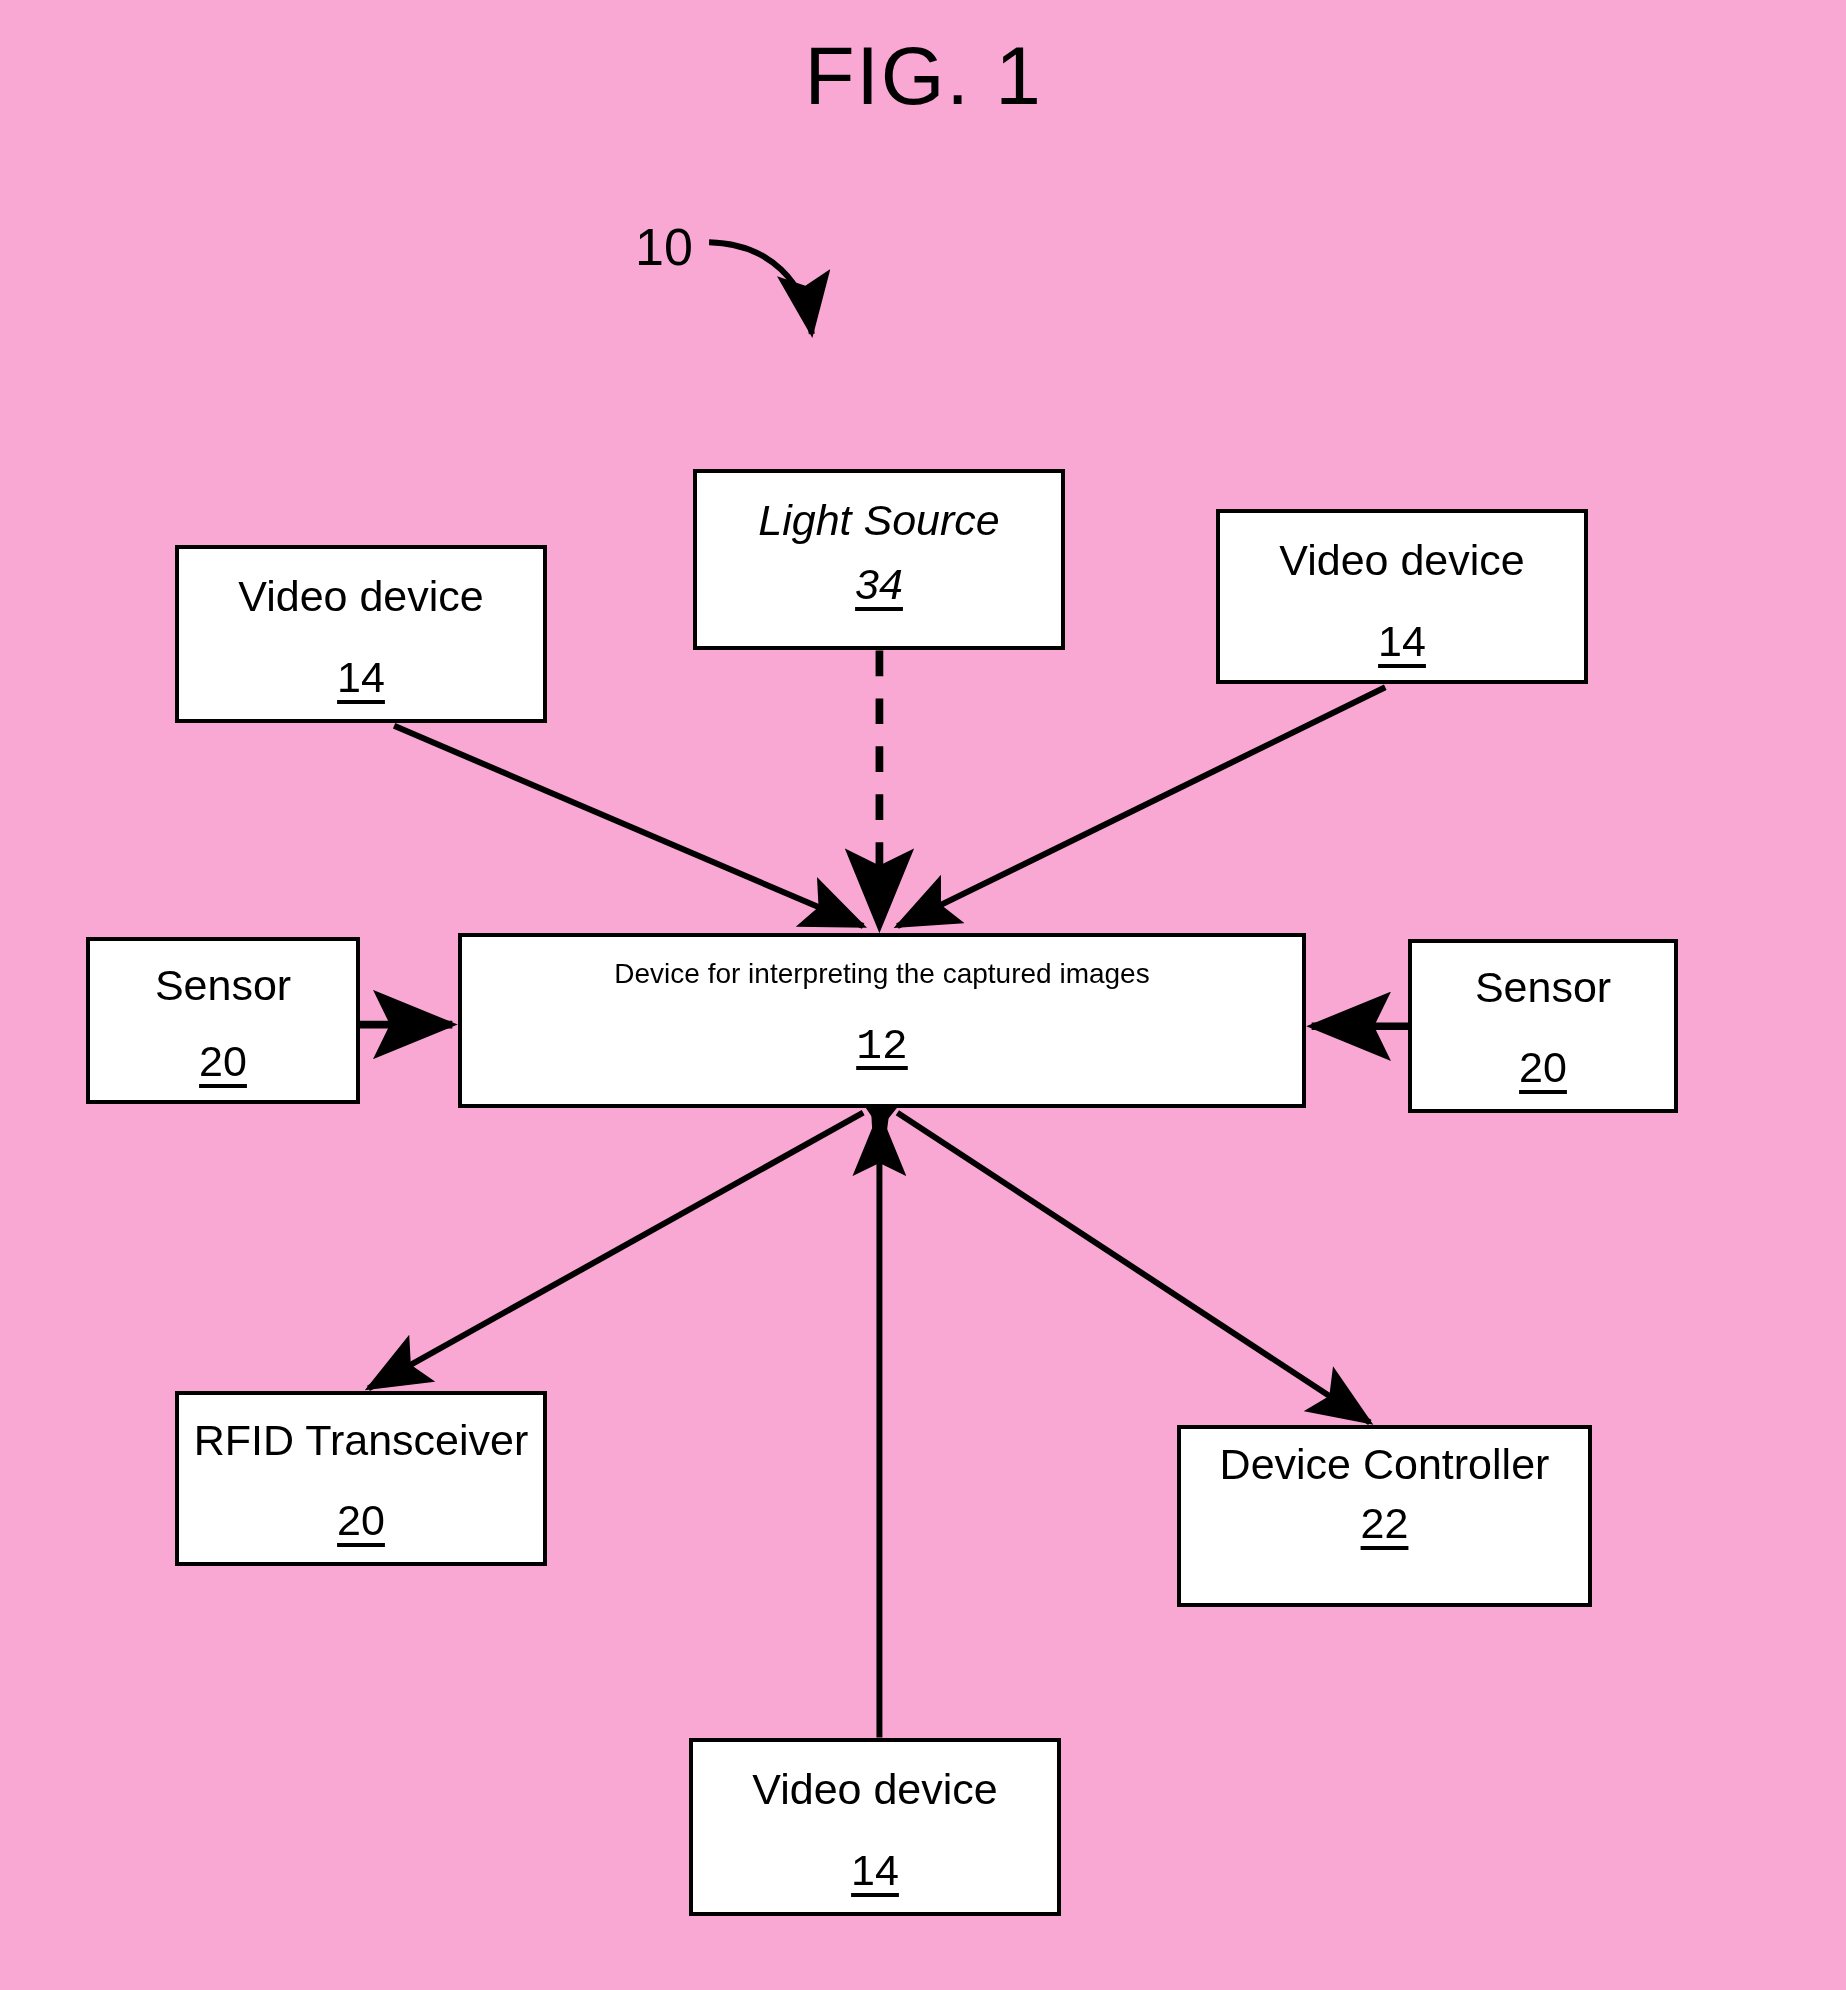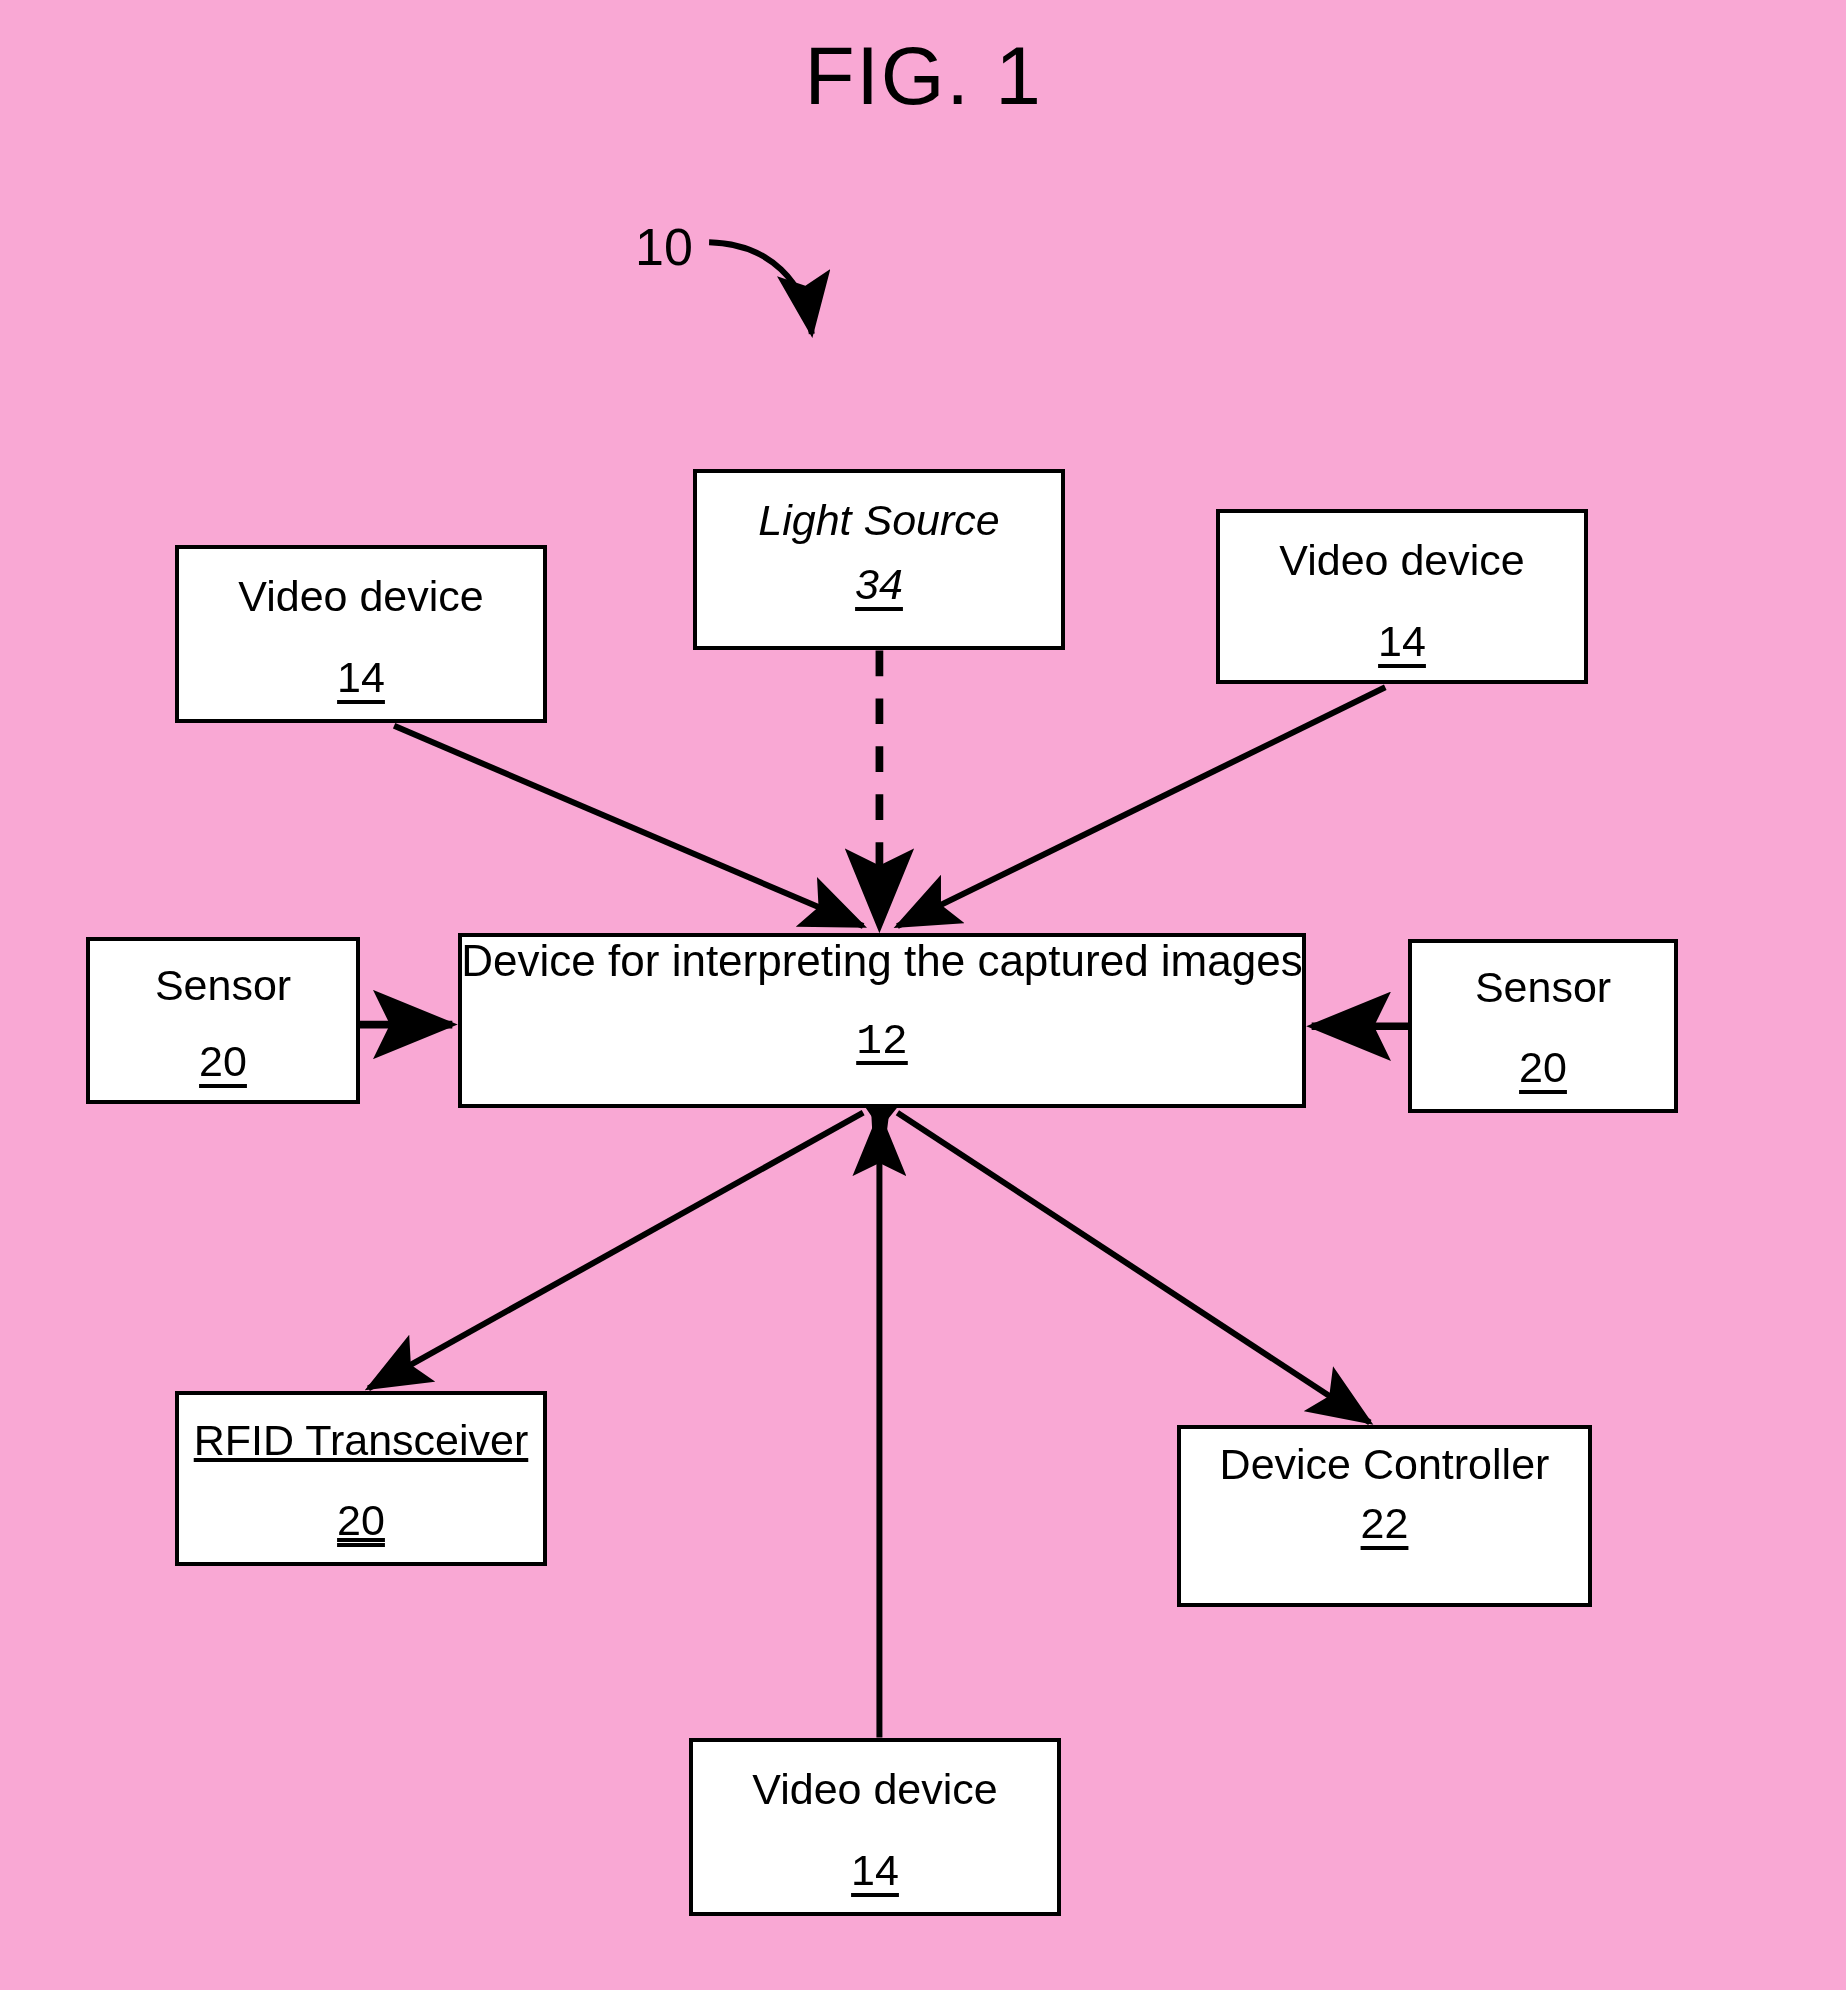--- a/index.html
+++ b/index.html
@@ -69,32 +69,32 @@
 
   #box-video-top-left { left: 175px;  top: 545px;  width: 372px; height: 178px; }
   #box-video-top-left .node-title { margin-top: 24px; }
   #box-video-top-left .node-ref   { margin-top: 34px; }
 
   #box-video-top-right{ left: 1216px; top: 509px;  width: 372px; height: 175px; }
   #box-video-top-right .node-title { margin-top: 24px; }
   #box-video-top-right .node-ref   { margin-top: 34px; }
 
   #box-interpreter    { left: 458px;  top: 933px; width: 848px; height: 175px; }
-  #box-interpreter .node-title { font-size: 44px; }
+  #box-interpreter .node-title { margin-top: 22px; font-size: 28px; }
   #box-interpreter .node-ref   { margin-top: 33px; font-family: Liberation Mono, monospace; }
 
   #box-sensor-left    { left: 86px;  top: 937px; width: 274px; height: 167px; }
   #box-sensor-left .node-title { margin-top: 20.5px; }
   #box-sensor-left .node-ref   { margin-top: 29px; }
 
   #box-sensor-right   { left: 1408px; top: 939px; width: 270px; height: 174px; }
   #box-sensor-right .node-title { margin-top: 20.5px; }
   #box-sensor-right .node-ref   { margin-top: 33px; }
 
-  #box-rfid           { left: 175px;  top: 1391px; width: 372px; height: 175px; text-decoration: underline; }
+  #box-rfid           { left: 175px;  top: 1391px; width: 372px; height: 175px; }
   #box-rfid .node-title { margin-top: 22px; }
   #box-rfid .node-ref   { margin-top: 33px; }
 
   #box-device-ctrl    { left: 1177px; top: 1425px; width: 415px; height: 182px; }
   #box-device-ctrl .node-title { margin-top: 12px; text-align: right; }
   #box-device-ctrl .node-ref   { margin-top: 12px; }
 
   #box-video-bottom   { left: 689px;  top: 1738px; width: 372px; height: 178px; }
   #box-video-bottom .node-title { margin-top: 24px; }
   #box-video-bottom .node-ref   { margin-top: 34px; }

